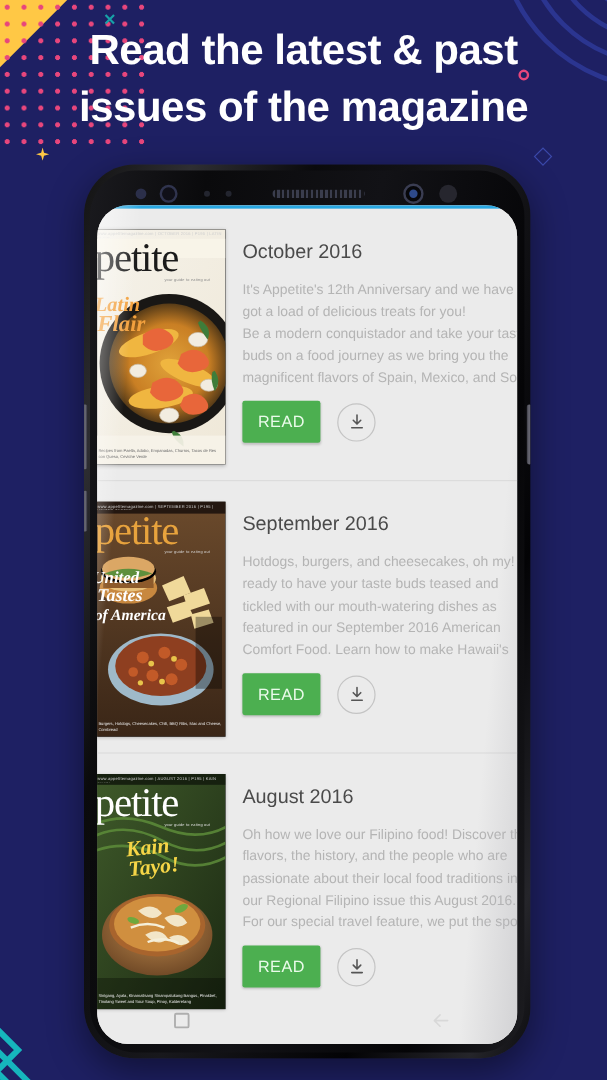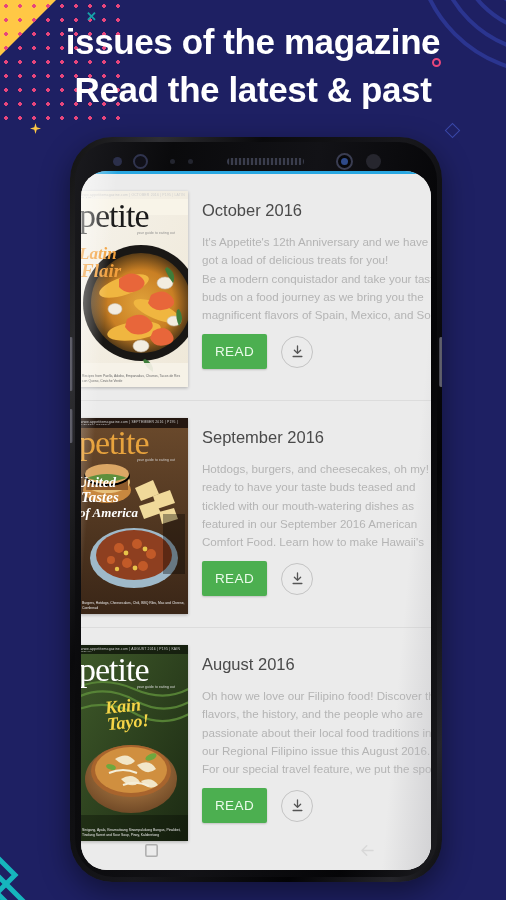--- a/index.html
+++ b/index.html
@@ -228,24 +228,24 @@
       <path d="M0 96 L91 187 L0 278"></path>
       <path d="M0 114 L109 223 L0 332"></path>
       <path d="M0 132 L127 259 L0 386"></path>
       <path d="M0 150 L145 295 L0 440"></path>
     </g>
   </svg>
 </div>
 
 <h1 id="headline">
   <span class="line">
-    <span class="bold">issues</span><span> of the magazine</span>
+    <span>Read the </span><span class="bold">latest &amp; past</span>
   </span>
   <span class="line">
-    <span>Read the </span><span class="bold">latest &amp; past</span>
+    <span class="bold">issues</span><span> of the magazine</span>
   </span>
 </h1>
 
 <div id="phone">
   <div id="phone-inner"></div>
 
   <div class="btn-side" id="btn-vol"></div>
   <div class="btn-side" id="btn-bix"></div>
   <div class="btn-side" id="btn-pwr"></div>
 

